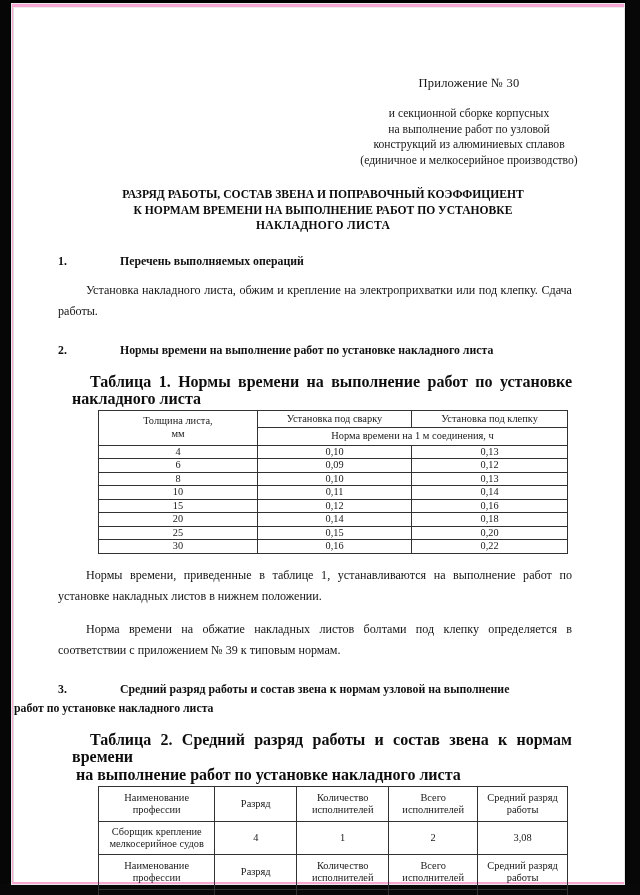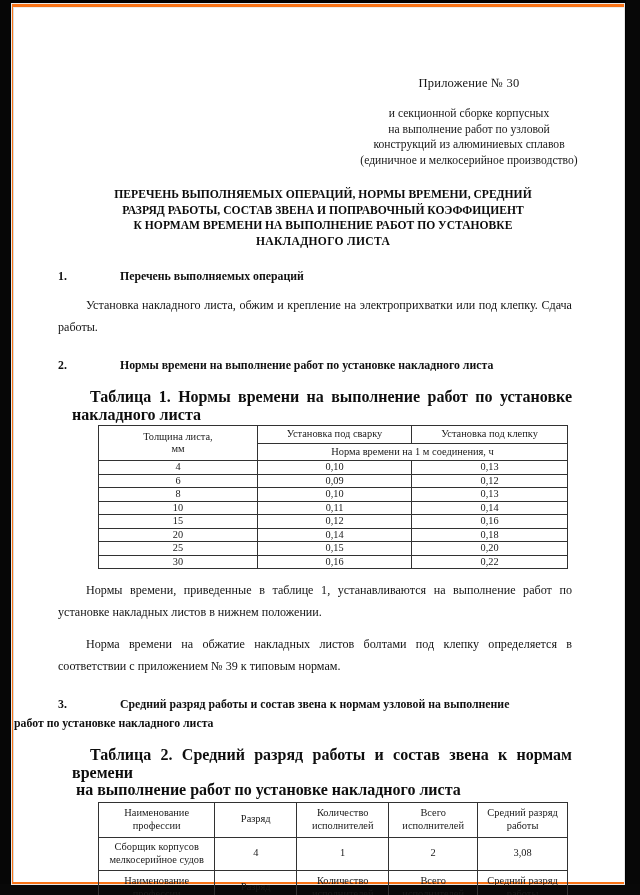--- a/index.html
+++ b/index.html
@@ -34,21 +34,21 @@
     width: 640px; height: 11px;
     background: #080808;
   }
 
   .page {
     position: absolute;
     left: 11px;
     top: 3px;
     width: 614px;
     height: 882px;
-    background: #f97316;
+    background: #f9a8d4;
     box-shadow: inset 0 0 0 1px #e8e8e8;
     text-decoration: underline;
   }
   .page-inner {
     position: absolute;
     left: 2px;
     top: 4px;
     width: 610px;
     height: 874px;
     background: #ffffff;
@@ -196,21 +196,20 @@
       <div class="appendix-no">Приложение № 30</div>
       <div class="appendix-lines">
         <div>и секционной сборке корпусных</div>
         <div>на выполнение работ по узловой</div>
         <div>конструкций из алюминиевых сплавов</div>
         <div>(единичное и мелкосерийное производство)</div>
       </div>
     </div>
 
     <div class="doc-title">
-      <div>ПЕРЕЧЕНЬ ВЫПОЛНЯЕМЫХ ОПЕРАЦИЙ, НОРМЫ ВРЕМЕНИ, СРЕДНИЙ</div>
       <div>РАЗРЯД РАБОТЫ, СОСТАВ ЗВЕНА И ПОПРАВОЧНЫЙ КОЭФФИЦИЕНТ</div>
       <div>К НОРМАМ ВРЕМЕНИ НА ВЫПОЛНЕНИЕ РАБОТ ПО УСТАНОВКЕ</div>
       <div>НАКЛАДНОГО ЛИСТА</div>
     </div>
 
     <div class="section-head">
       <span class="num">1.</span><span>Перечень выполняемых операций</span>
     </div>
     <div class="para">Установка накладного листа, обжим и крепление на электроприхватки или под клепку. Сдача работы.</div>
 
@@ -309,21 +308,21 @@
             <div>исполнителей</div>
           </td>
           <td class="sred">
             <div>Средний разряд</div>
             <div>работы</div>
           </td>
         </tr>
 
         <tr class="data-row">
           <td class="prof">
-            <div>Сборщик корпусов</div>
+            <div>Сборщик крепление</div>
             <div>мелкосерийное судов</div>
           </td>
           <td class="razr">4</td>
           <td class="kol">1</td>
           <td class="vseg">2</td>
           <td class="sred">3,08</td>
         </tr>
 
         <tr>
           <td class="prof">

